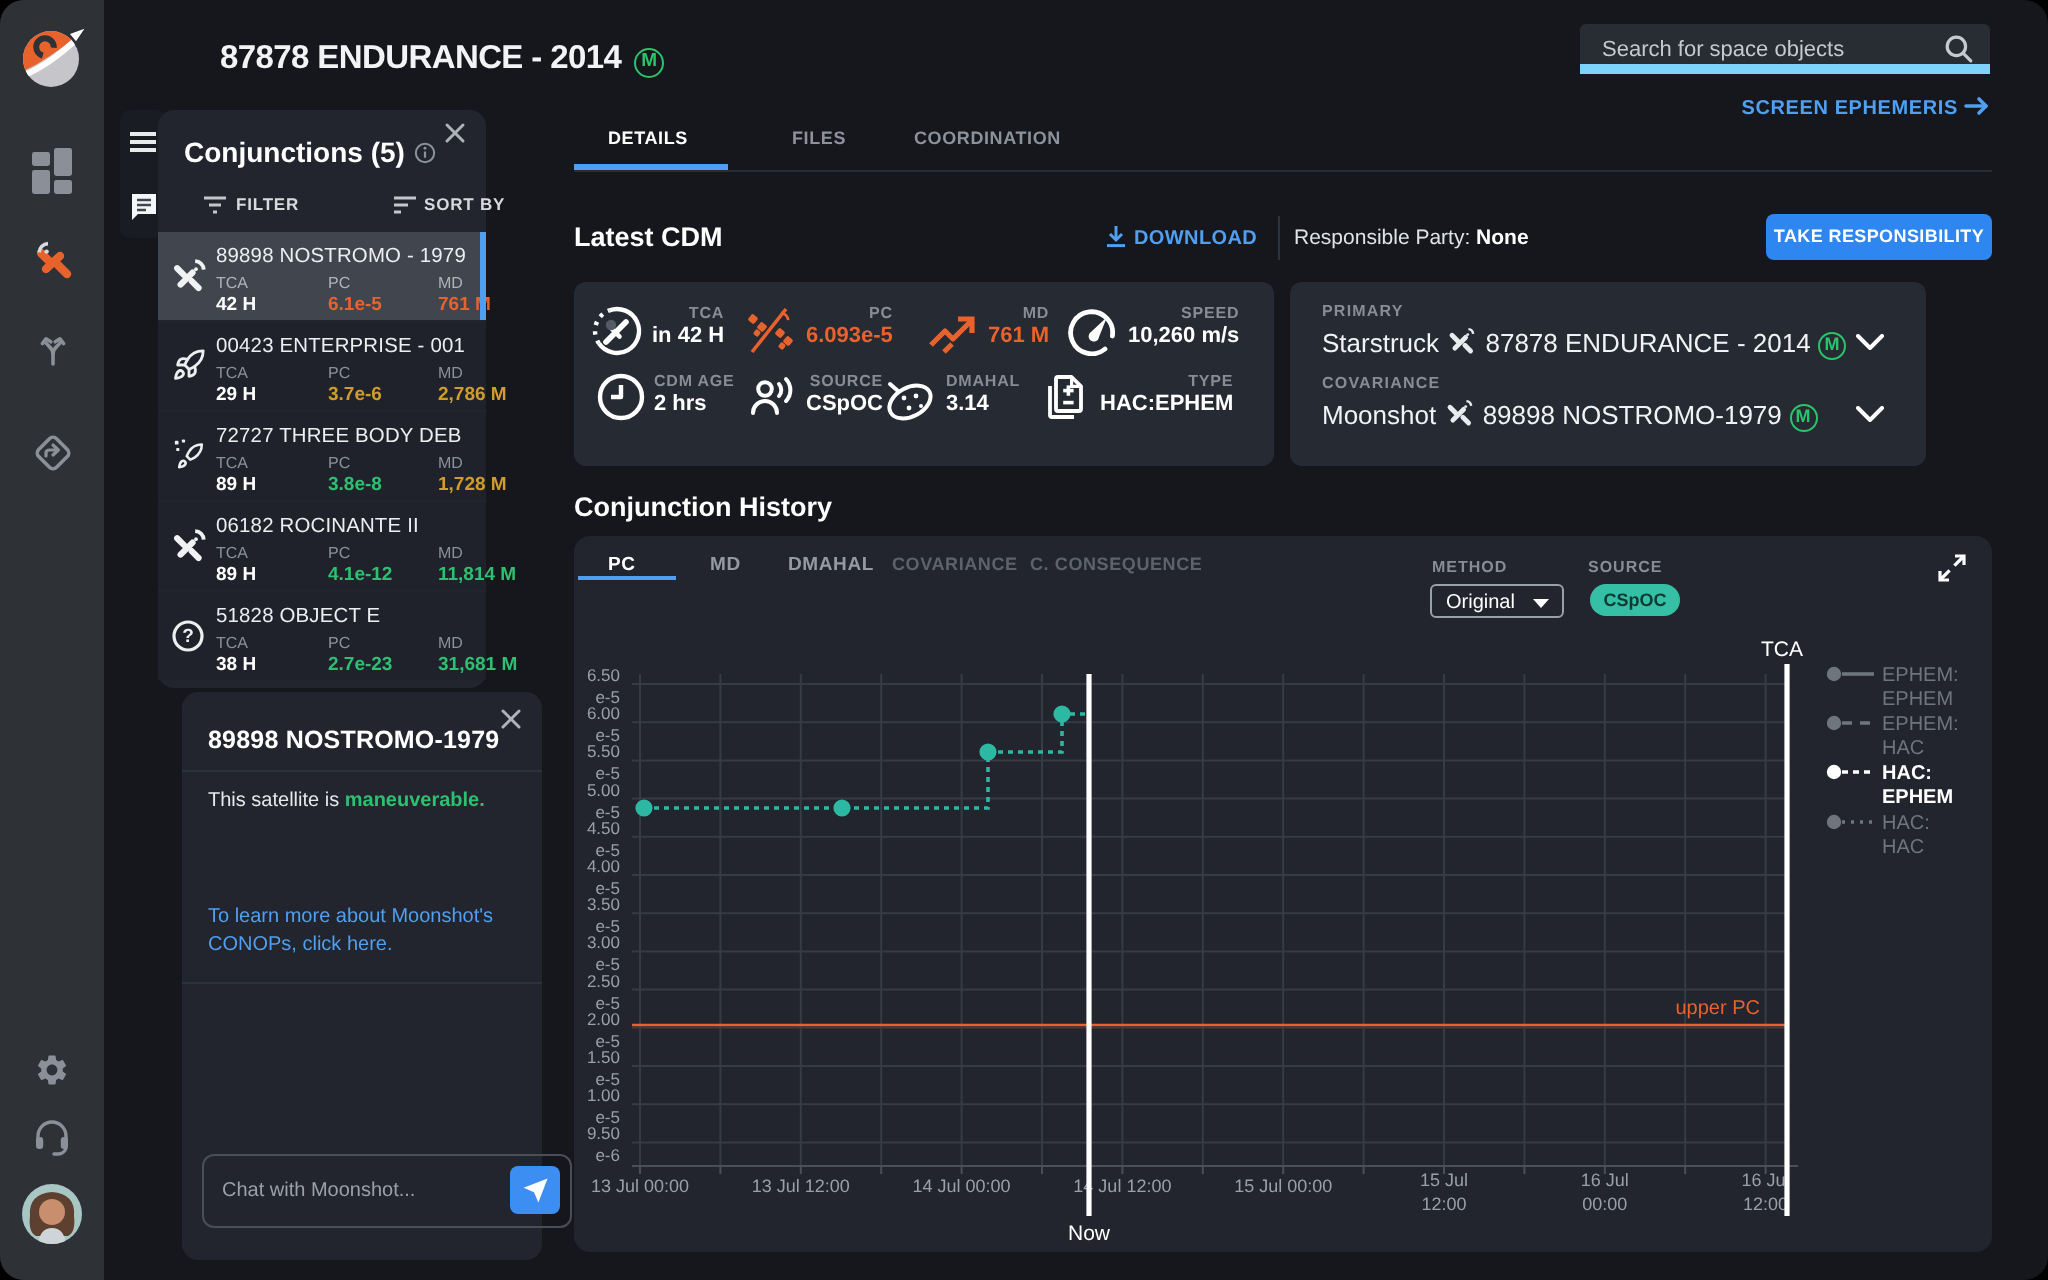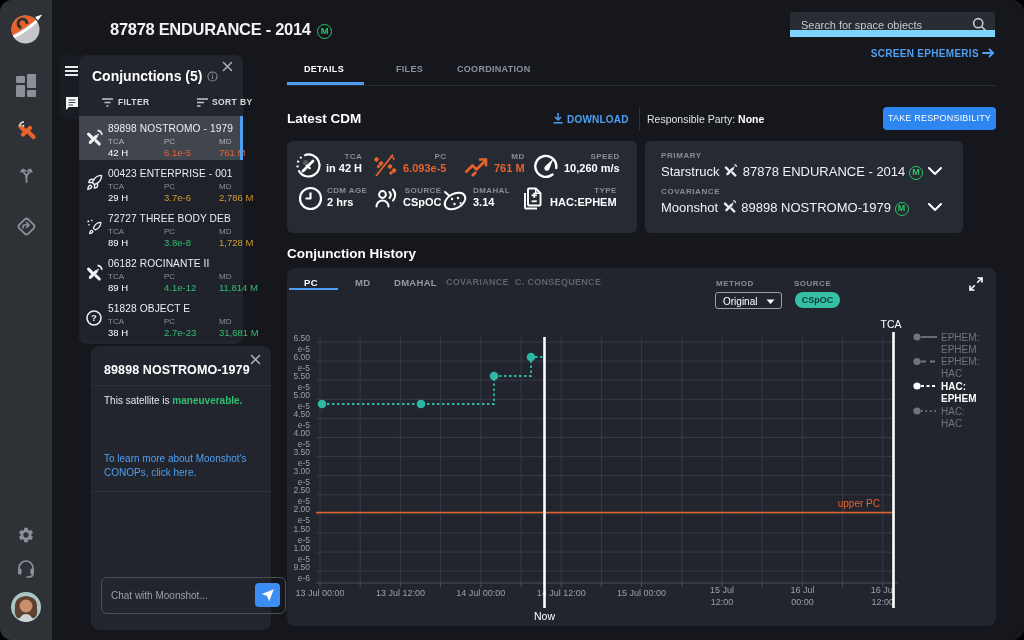--- a/index.html
+++ b/index.html
@@ -17,21 +17,21 @@
 .metric{position:absolute;display:flex;align-items:flex-start}
 .mtxt{display:flex;flex-direction:column;margin-left:4px}
 .mtxt .lbl{text-align:right;margin-bottom:1px}
 .badge{display:inline-block;width:14px;height:14px;border:1.5px solid #2bc46a;border-radius:50%;color:#2bc46a;font-size:9px;font-weight:bold;text-align:center;line-height:11.5px;vertical-align:1px}
 .item{position:relative;height:44px;background:#1f222a;margin-bottom:1px}
 .item.sel{background:#41464e}
 .item.sel:after{content:"";position:absolute;right:0;top:0;bottom:0;width:3.5px;background:#4d9ff2}
 .ititle{position:absolute;left:29px;top:7px;font-size:10.2px;color:#eceef0;letter-spacing:.1px;white-space:nowrap}
 .ilbl{position:absolute;top:21px;font-size:8px;color:#8b919b}
 .item.sel .ilbl{color:#aeb3ba}
-.ival{position:absolute;top:31px;font-size:9.5px;font-weight:normal;color:#fff;white-space:nowrap}
+.ival{position:absolute;top:31px;font-size:9.5px;font-weight:bold;color:#fff;white-space:nowrap}
 .ival.orange{color:#e8622d}.ival.yellow{color:#d19c2f}.ival.green{color:#2fbf71}
 .c1{left:29px}.c2{left:85px}.c3{left:140px}
 .tablbl{position:absolute;font-size:9px;font-weight:bold;letter-spacing:.3px;color:#8c929c;white-space:nowrap}
 .p{font-size:10px;color:#e6e8ea;line-height:13.5px}
 </style></head>
 <body>
 <div class="app">
 
 <div class="side">
 
@@ -108,21 +108,21 @@
 <rect width="30" height="30" fill="#a8c6c4"></rect>
 <path d="M4 16 Q3 5 15 4 Q27 5 26 16 Q27 24 23 26 L7 26 Q3 24 4 16 Z" fill="#5d4030"></path>
 <circle cx="15" cy="14" r="6.5" fill="#c98e6e"></circle>
 <path d="M8 30 Q9 22 15 22 Q21 22 22 30 Z" fill="#cfd4d8"></path>
 </g>
 </svg>
 </div>
 
 <div class="abs" style="left:110px;top:20px;font-size:16.5px;font-weight:bold;color:#f2f3f5;letter-spacing:-.3px">87878 ENDURANCE - 2014 <span class="badge" style="width:15px;height:15px;font-size:9.5px;line-height:12.5px;margin-left:2px">M</span></div>
 
-<div class="abs" style="left:790px;top:12px;width:205px;height:25px;background:#282c33;border-bottom:7px solid #7dd3fc;border-radius:3px 3px 0 0">
+<div class="abs" style="left:790px;top:12px;width:205px;height:25px;background:#282c33;border-bottom:5px solid #7dd3fc;border-radius:3px 3px 0 0">
 <div class="abs" style="left:11px;top:6.5px;font-size:11px;color:#c6cad0">Search for space objects</div>
 <svg class="abs" style="right:8px;top:5px" width="15" height="15" viewBox="0 0 15 15">
         <circle cx="6.2" cy="6.2" r="4.6" fill="none" stroke="#c6cad0" stroke-width="1.6"></circle>
         <line x1="9.8" y1="9.8" x2="13.4" y2="13.4" stroke="#c6cad0" stroke-width="1.6" stroke-linecap="round"></line>
       </svg>
 </div>
 
 <div class="abs blue" style="right:29px;top:48px;font-size:10px;font-weight:bold;letter-spacing:.3px;white-space:nowrap">SCREEN EPHEMERIS <svg width="13" height="10" viewBox="0 0 13 10" style="vertical-align:-1px">
         <g stroke="#4f9ff2" stroke-width="1.8" fill="none" stroke-linecap="round" stroke-linejoin="round">
           <line x1="1" y1="5" x2="11" y2="5"></line>
@@ -296,21 +296,21 @@
 <svg class="abs" style="left:552px;top:112px" width="12" height="12" viewBox="0 0 12 12">
       <g stroke="#4f9ff2" stroke-width="1.5" fill="none">
         <line x1="6" y1="1" x2="6" y2="7.5"></line>
         <path d="M3 5 6 8 9 5"></path>
         <line x1="1.5" y1="10.8" x2="10.5" y2="10.8"></line>
       </g>
     </svg>
 <div class="abs blue" style="left:567px;top:114px;font-size:10px;font-weight:bold;letter-spacing:.2px">DOWNLOAD</div>
 <div class="abs" style="left:639px;top:108px;width:1px;height:22px;background:#2e323a"></div>
 <div class="abs" style="left:647px;top:113px;font-size:10.5px;color:#dfe2e6">Responsible Party: <b style="color:#fff">None</b></div>
-<div class="abs" style="left:883px;top:107px;width:113px;height:23px;background:#2e86f0;border-radius:4px;color:#fff;font-size:9px;font-weight:normal;letter-spacing:.2px;text-align:center;line-height:23px;white-space:nowrap">TAKE RESPONSIBILITY</div>
+<div class="abs" style="left:883px;top:107px;width:113px;height:23px;background:#2e86f0;border-radius:4px;color:#fff;font-size:9px;font-weight:bold;letter-spacing:.2px;text-align:center;line-height:23px;white-space:nowrap">TAKE RESPONSIBILITY</div>
 
 <div class="card" style="left:287px;top:141px;width:350px;height:92px">
 <div class="metric" style="left:8px;top:11px">
 <svg width="27" height="27" viewBox="0 0 27 27">
           <path d="M9.74 3.16 A11 11 0 1 1 4.5 19.8" fill="none" stroke="#fff" stroke-width="2.2"></path>
           <path d="M4.5 19.8 A11 11 0 0 1 9.74 3.16" fill="none" stroke="#fff" stroke-width="2.2" stroke-dasharray="1.8 3"></path>
           <line x1="8" y1="19" x2="18" y2="9" stroke="#fff" stroke-width="2.8" stroke-linecap="round"></line>
           <line x1="10.8" y1="12.3" x2="14.8" y2="16.3" stroke="#fff" stroke-width="2.2" stroke-linecap="round"></line>
           <circle cx="10.5" cy="10.5" r="2.6" fill="#555b64"></circle>
         </svg>

